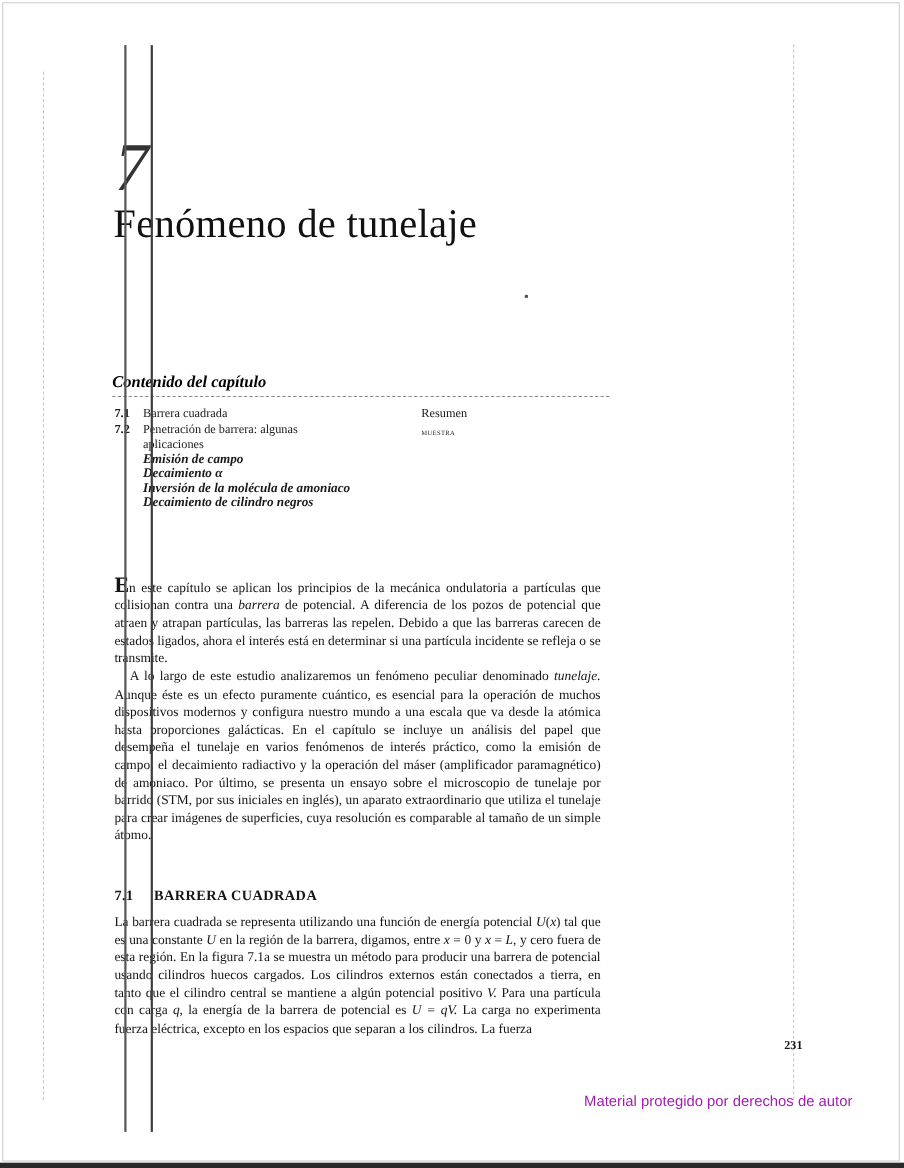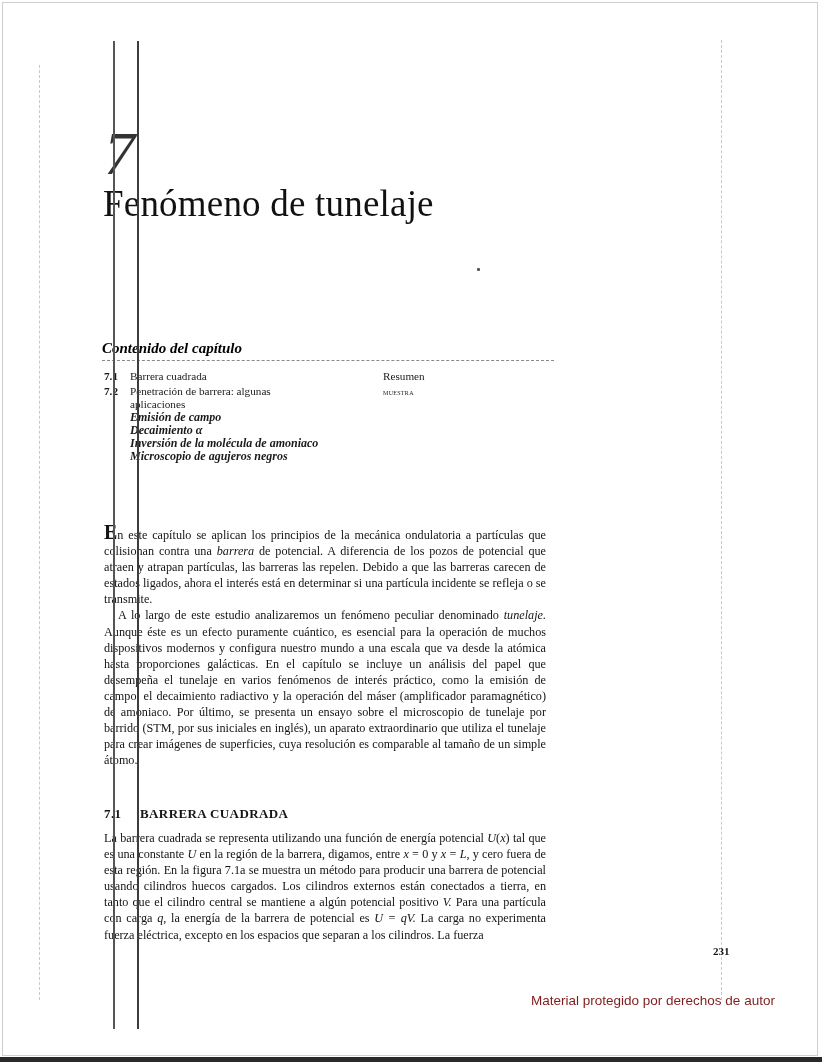--- a/index.html
+++ b/index.html
@@ -63,21 +63,21 @@
       position: absolute; left: 104px; top: 806px; font-size: 13px; font-weight: bold; letter-spacing: 0.4px;
       display: flex;
     }
     .section-heading .snum { width: 36px; }
     .section-body { top: 830px; }
     .page-number {
       position: absolute; left: 713px; top: 945px; font-size: 11px; font-weight: bold;
     }
     .watermark {
       position: absolute; left: 531px; top: 993px; font-family: "Liberation Sans", "DejaVu Sans", sans-serif;
-      font-size: 13.5px; color: #7f1d1d;
+      font-size: 13.5px; color: #a21caf;
     }
   </style>
 </head>
 <body>
 
 <div class="page-frame"></div>
 <div class="bottom-bar"></div>
 <div class="dashline left"></div>
 <div class="dashline right"></div>
 <div class="speck" style="left:477px;top:268px;"></div>
@@ -94,21 +94,21 @@
     <span class="txt">Barrera cuadrada</span>
   </div>
   <div class="gap"></div>
   <div class="row">
     <span class="num">7.2</span>
     <span class="txt">Penetración de barrera: algunas aplicaciones</span>
   </div>
   <div class="it">Emisión de campo</div>
   <div class="it">Decaimiento α</div>
   <div class="it">Inversión de la molécula de amoniaco</div>
-  <div class="it">Microscopio de agujeros negros</div>
+  <div class="it">Decaimiento de cilindro negros</div>
 </div>
 
 <div class="toc toc-right">
   <div class="row">
     <span class="txt">Resumen</span>
   </div>
   <div class="gap"></div>
   <div class="row">
     <span class="lbl">muestra</span>
   </div>

